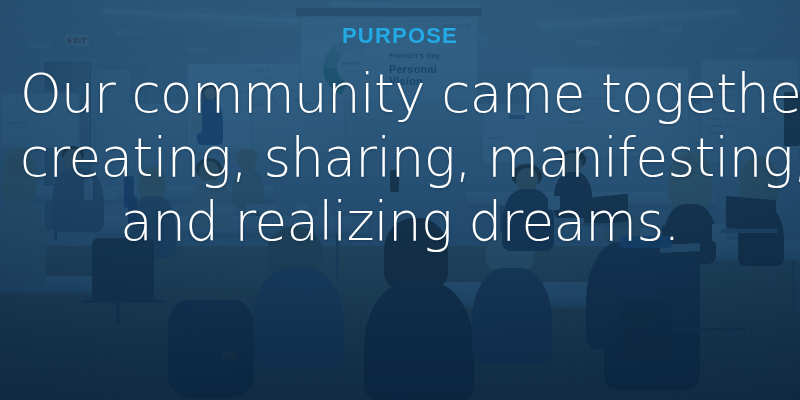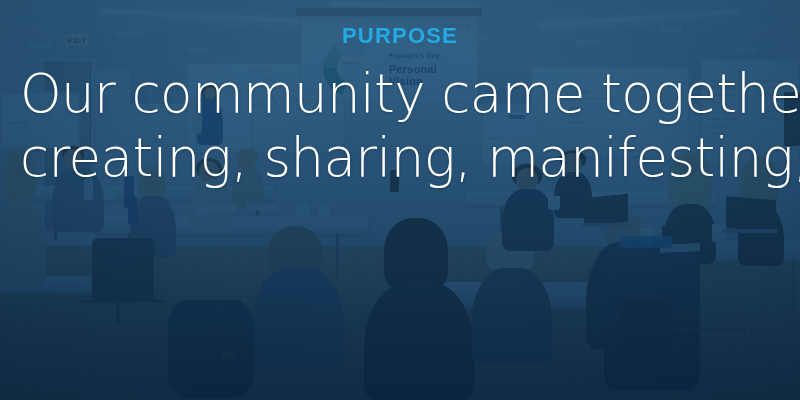--- a/index.html
+++ b/index.html
@@ -590,16 +590,17 @@
 
   <div class="tint"></div>
   <div class="tint2"></div>
   <div class="vignette"></div>
 
   <div class="content">
     <div class="eyebrow">PURPOSE</div>
     <div class="headline">
       <span class="ln">Our community came together</span>
       <span class="ln">creating, sharing, manifesting,</span>
+      <span class="ln">and realizing dreams.</span>
     </div>
   </div>
 
 </div>
 
 </body></html>

